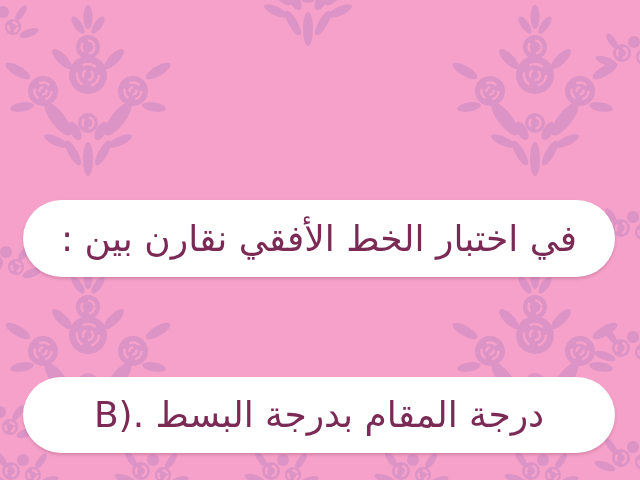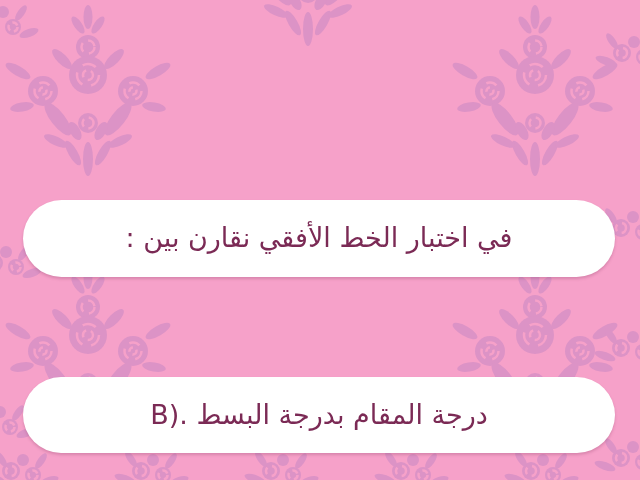--- a/index.html
+++ b/index.html
@@ -40,21 +40,21 @@
     align-items: center;
     justify-content: center;
     box-sizing: border-box;
   }
   .question-card { top: 200px; }
   .option-a { top: 288px; cursor: pointer; }
   .option-b { top: 377px; height: 76px; cursor: pointer; }
 
   .card-text {
     color: var(--text-color, #7b2a55);
-    font-size: 27px;
+    font-size: 36px;
     line-height: 1.2;
     white-space: nowrap;
   }
 </style>
 </head>
 <body>
 
 <div class="screen">
 
   <svg class="damask" viewBox="0 0 640 480" aria-hidden="true">

